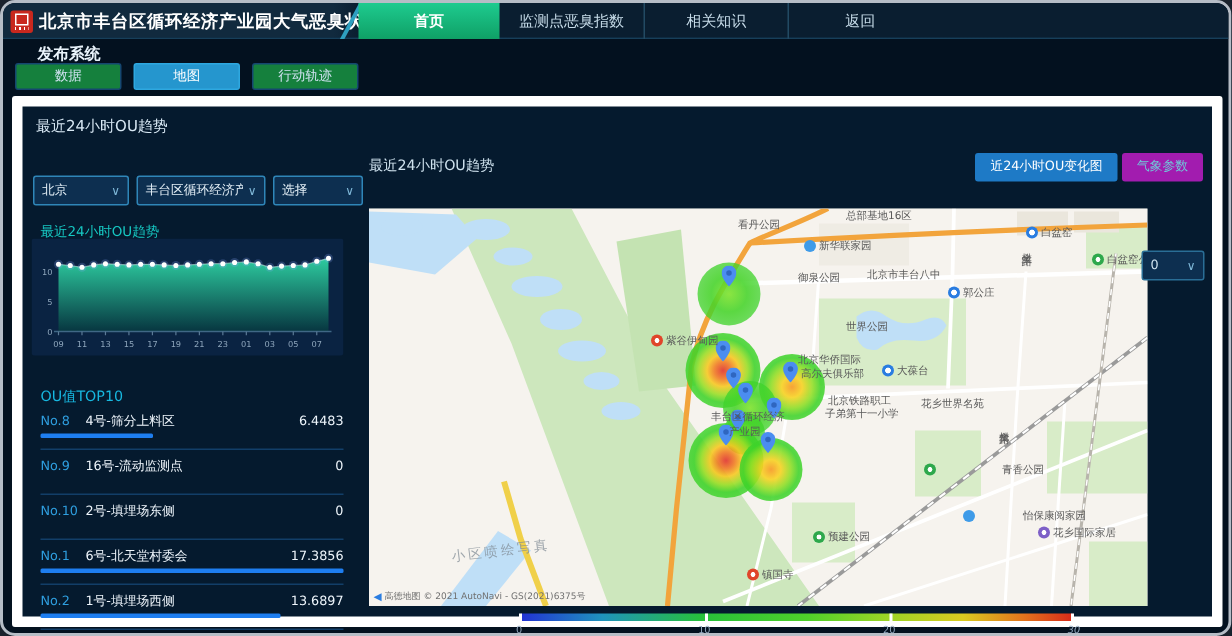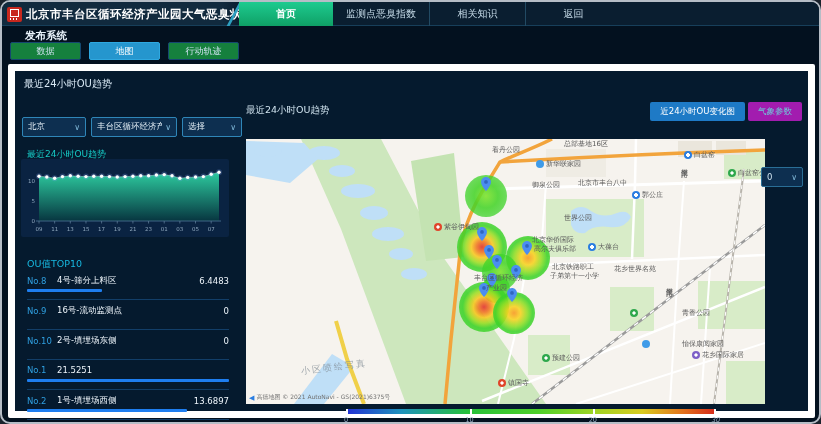--- a/index.html
+++ b/index.html
@@ -243,21 +243,22 @@
         <div class="titem">
           <div class="trow">
             <span class="trank">No.10</span>
             <span class="tname">2号-填埋场东侧</span>
             <span class="tval">0</span>
           </div>
         </div>
         <div class="titem">
           <div class="trow">
             <span class="trank">No.1</span>
-            <span class="tval">21.5251</span>
+            <span class="tname">6号-北天堂村委会</span>
+            <span class="tval">17.3856</span>
           </div>
           <div class="tbar" style="width: 100%;"></div>
         </div>
         <div class="titem">
           <div class="trow">
             <span class="trank">No.2</span>
             <span class="tname">1号-填埋场西侧</span>
             <span class="tval">13.6897</span>
           </div>
           <div class="tbar" style="width: 79%;"></div>
@@ -437,21 +438,21 @@
           </div>
           <div class="mlabel" style="left: 368px; top: 127px;">
             <span class="mtext">花乡世界名苑</span>
           </div>
           <div class="mlabel" style="left: 228px; top: 136px;">
             <span class="mtext">丰台区循环经济</span>
           </div>
           <div class="mlabel" style="left: 240px; top: 146px;">
             <span class="mtext">产业园</span>
           </div>
-          <div class="mlabel" style="left: 384px; top: 170px; gap: 44px;">
+          <div class="mlabel" style="left: 370px; top: 170px; gap: 44px;">
             <span class="mi mi-park"></span>
             <span class="mtext">青香公园</span>
           </div>
           <div class="mlabel" style="left: 396px; top: 201px; gap: 32px;">
             <span class="mi mi-blue"></span>
             <span class="mtext">怡保康阅家园</span>
           </div>
           <div class="mlabel" style="left: 446px; top: 212px;">
             <span class="mi mi-purple"></span>
             <span class="mtext">花乡国际家居</span>

